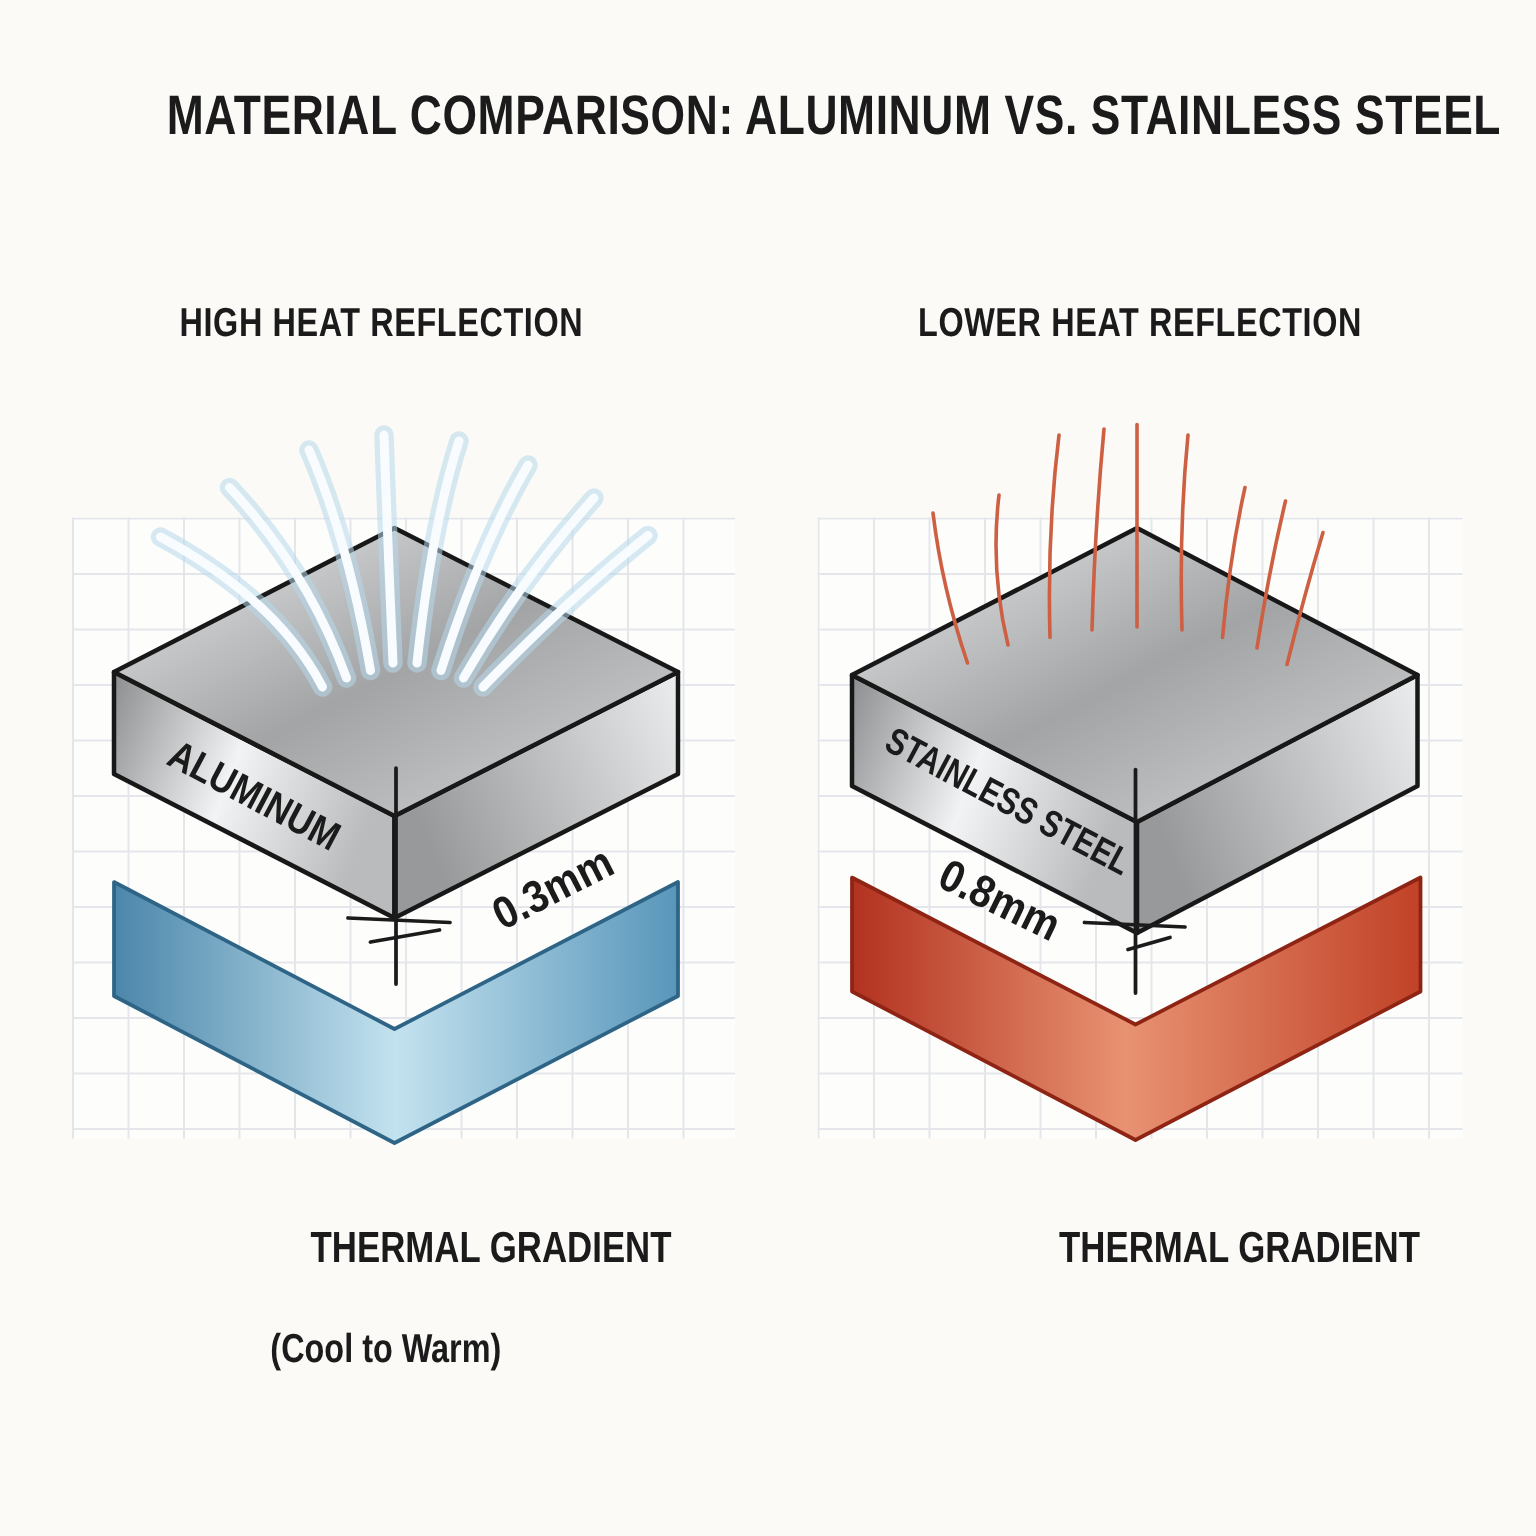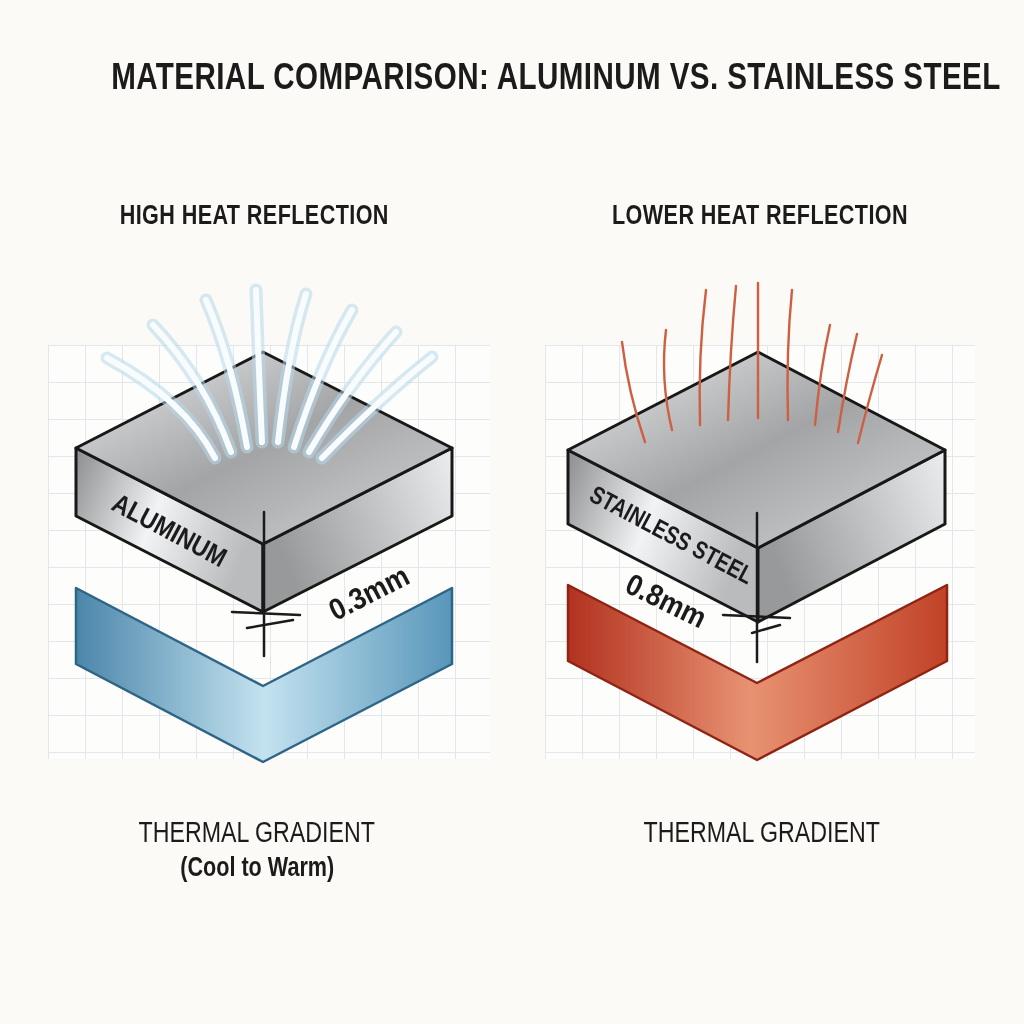--- a/index.html
+++ b/index.html
@@ -52,22 +52,22 @@
   .label-steel{left:545px;top:520px;width:250px;height:36px;font-size:25px;
     transform:rotate(28deg) scaleX(0.8);}
   .label-thk-right{left:591px;top:584px;width:150px;height:34px;font-size:30px;
     transform:rotate(26deg) scaleX(0.9);}
   .caption{
     position:absolute;top:814px;
     text-align:center;color:var(--text,#1b1b1b);
   }
   .caption.left{left:36px;width:442px;}
   .caption.right{left:547px;width:430px;}
-  .caption .line1{font-size:29px;font-weight:400;line-height:36px;}
-  .caption .line2{font-size:27px;font-weight:600;line-height:34px;}
+  .caption .line1{font-size:29px;font-weight:700;line-height:36px;text-align:right;}
+  .caption .line2{font-size:27px;font-weight:600;line-height:34px;margin-top:32px;}
 </style>
 </head>
 <body>
 
 <div class="stage">
 
   <div class="title">
     <span class="condensed">MATERIAL COMPARISON: ALUMINUM VS. STAINLESS STEEL</span>
   </div>
 

